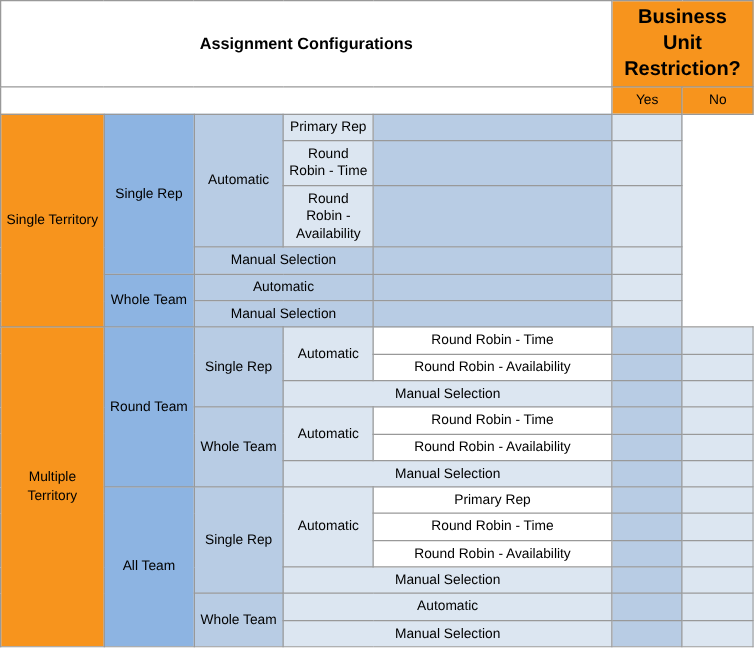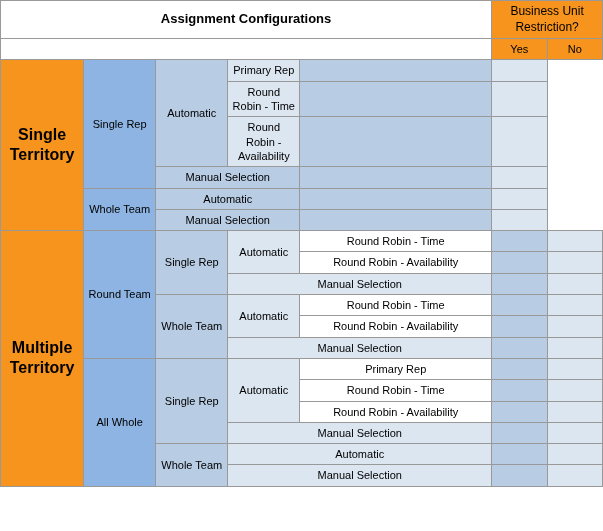--- a/index.html
+++ b/index.html
@@ -13,35 +13,35 @@
       line-height: 1.3;
     }
     .header-assignment {
       background: #fff;
       font-weight: bold;
       font-size: 13px;
     }
     .header-bur {
       background: #f7941d;
       color: #000;
-      font-weight: normal;
-      font-size: 12px;
+      font-weight: bold;
+      font-size: 16px;
     }
     .header-yes-no {
       background: #f7941d;
       color: #000;
       font-weight: normal;
       font-size: 11px;
       width: 50px;
     }
     .col-l1-orange {
       background: #f7941d;
       color: #000;
-      font-weight: bold;
-      font-size: 16px;
+      font-weight: normal;
+      font-size: 11px;
     }
     .col-l2-blue {
       background: #8db4e2;
       color: #000;
     }
     .col-l3-blue {
       background: #b8cce4;
       color: #000;
     }
     .col-l4-blue {
@@ -158,21 +158,21 @@
       <td class="no-check"></td>
     </tr>
 
     <tr>
       <td colspan="2" class="col-l4-blue">Manual Selection</td>
       <td class="yes-check"></td>
       <td class="no-check"></td>
     </tr>
 
     <tr>
-      <td rowspan="8" class="col-l2-blue">All Whole</td>
+      <td rowspan="8" class="col-l2-blue">All Team</td>
       <td rowspan="4" class="col-l3-blue">Single Rep</td>
       <td rowspan="3" class="col-l4-blue">Automatic</td>
       <td class="col-l5-white">Primary Rep</td>
       <td class="yes-check"></td>
       <td class="no-check"></td>
     </tr>
 
     <tr>
       <td class="col-l5-white">Round Robin - Time</td>
       <td class="yes-check"></td>

